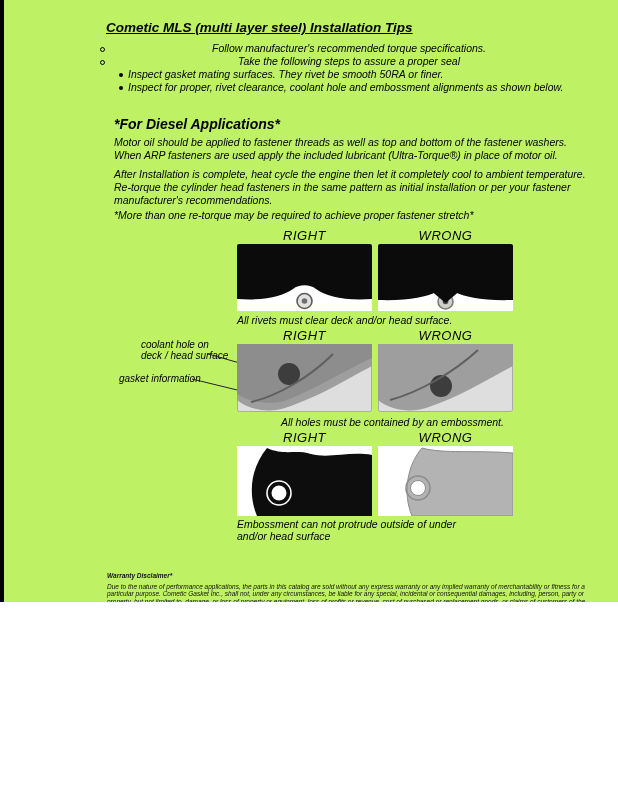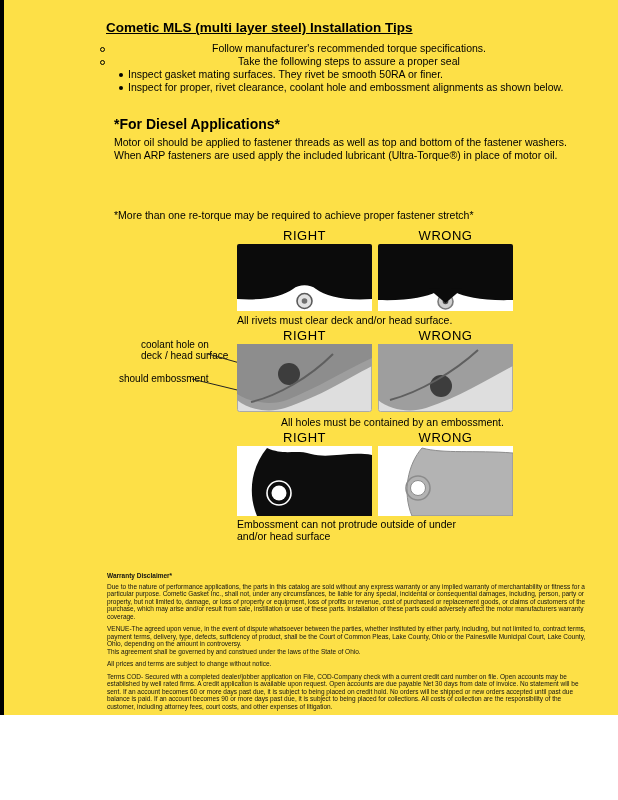--- a/index.html
+++ b/index.html
@@ -1,18 +1,18 @@
 <!DOCTYPE html>
 <html><head>
 <meta charset="utf-8">
 <style>
   * { margin:0; padding:0; box-sizing:border-box; }
   html,body { background:#ffffff; }
   body { font-family:"Liberation Sans", sans-serif; color:#000; }
-  .page { position:relative; width:618px; height:715px; background:#fde047; overflow:hidden; }
+  .page { position:relative; width:618px; height:602px; background:#bef264; overflow:hidden;font-style:italic; }
   .leftbar { position:absolute; left:0; top:0; width:4px; height:800px; background:#000; }
 
   .title { position:absolute; left:106px; top:20px; font-size:13.5px; font-weight:bold; text-decoration:underline; }
 
   .bullets { position:absolute; left:99px; top:42px; width:490px; }
   .b-item { position:relative; padding-left:10px; line-height:13px; font-size:10.5px;text-align:center; }
   .b-item::before { content:""; position:absolute; left:1px; top:4.5px; width:3px; height:3px; border:1px solid #000; border-radius:50%; }
   .sb-item { position:relative; margin-left:19px; padding-left:10px; line-height:13px; font-size:10.5px; }
   .sb-item::before { content:""; position:absolute; left:1px; top:5px; width:4px; height:4px; background:#000; border-radius:50%; }
 
@@ -53,20 +53,21 @@
 
   <div class="bullets">
     <div class="b-item">Follow manufacturer's recommended torque specifications.</div>
     <div class="b-item">Take the following steps to assure a proper seal</div>
     <div class="sb-item">Inspect gasket mating surfaces.  They rivet be smooth 50RA or finer.</div>
     <div class="sb-item">Inspect for proper, rivet clearance, coolant hole and embossment alignments as shown below.</div>
   </div>
 
   <div class="diesel-head">*For Diesel Applications*</div>
   <div class="para p1">Motor oil should be applied to fastener threads as well as top and bottom of the fastener washers. When ARP fasteners are used apply the included lubricant (Ultra-Torque®) in place of motor oil.</div>
+  <div class="para p2">After Installation is complete, heat cycle the engine then let it completely cool to ambient temperature. Re-torque the cylinder head fasteners in the same pattern as initial installation or per your fastener manufacturer's recommendations.</div>
   <div class="note">*More than one re-torque may be required to achieve proper fastener stretch*</div>
 
   <div class="diag-labels r1-labels">
     <span>RIGHT</span>
     <span>WRONG</span>
   </div>
   <div class="diag-images r1-images">
     <svg viewBox="0 0 135 67" width="135" height="67">
       <rect x="0" y="0" width="135" height="67" rx="2" fill="#0b0b0b"></rect>
       <path d="M0,67 L0,55 C28,57 46,52 56,45 C62,40 73,40 79,45 C89,52 107,57 135,55 L135,67 Z" fill="#ffffff"></path>
@@ -82,21 +83,21 @@
     </svg>
   </div>
   <div class="caption r1-cap">All rivets must clear deck and/or head surface.</div>
 
   <div class="diag-labels r2-labels">
     <span>RIGHT</span>
     <span>WRONG</span>
   </div>
   <div class="ann ann1">coolant hole on
 deck / head surface</div>
-  <div class="ann ann2">should embossment</div>
+  <div class="ann ann2">gasket information</div>
   <svg class="ann-lines" width="115" height="60" viewBox="0 0 115 60">
     <line x1="18" y1="8" x2="99" y2="31" stroke="#222" stroke-width="1"></line>
     <line x1="2" y1="33" x2="80" y2="52" stroke="#222" stroke-width="1"></line>
   </svg>
   <div class="diag-images r2-images">
     <svg viewBox="0 0 135 68" width="135" height="68">
       <rect x="0.5" y="0.5" width="134" height="67" rx="2" fill="#dedede" stroke="#aaaaaa"></rect>
       <path d="M135,0 V22 C108,36 84,52 48,64 C32,69 12,66 0,56 V0 Z" fill="#9e9e9e"></path>
       <path d="M135,0 V14 C105,28 80,44 50,56 C36,61 16,60 0,50 V0 Z" fill="#8d8d8d"></path>
       <circle cx="52" cy="30" r="11" fill="#3d3d3d"></circle>

